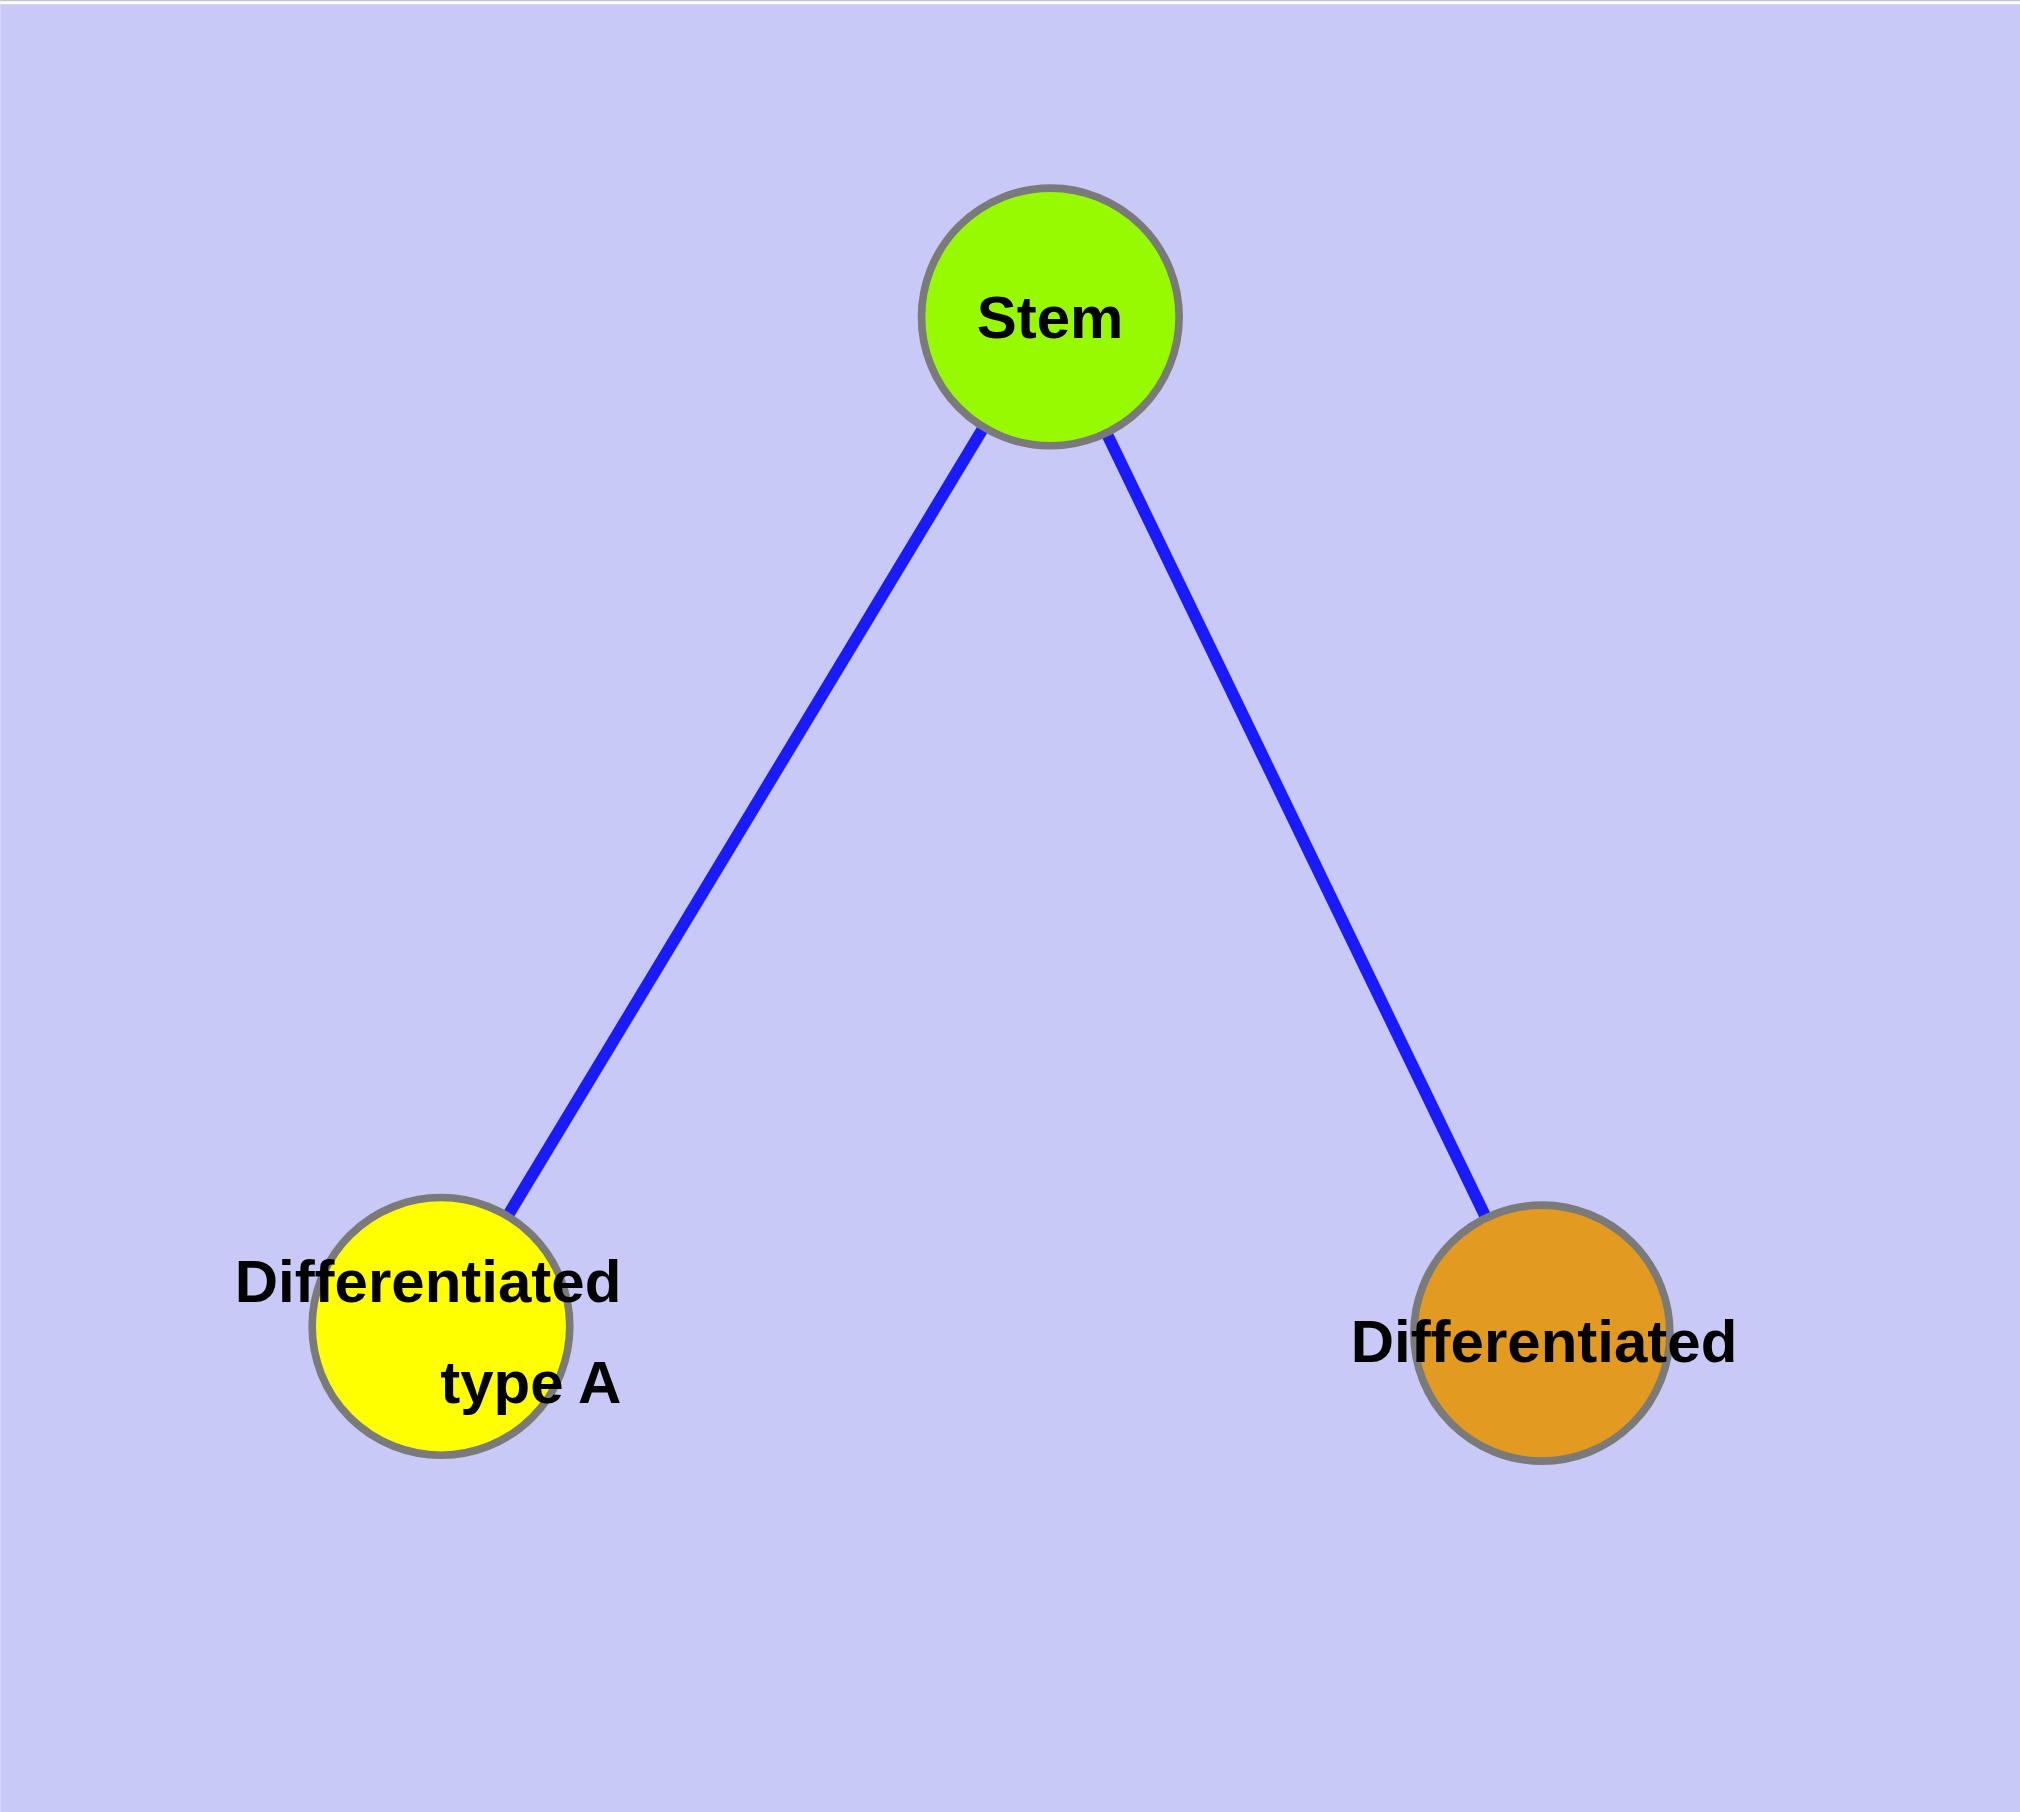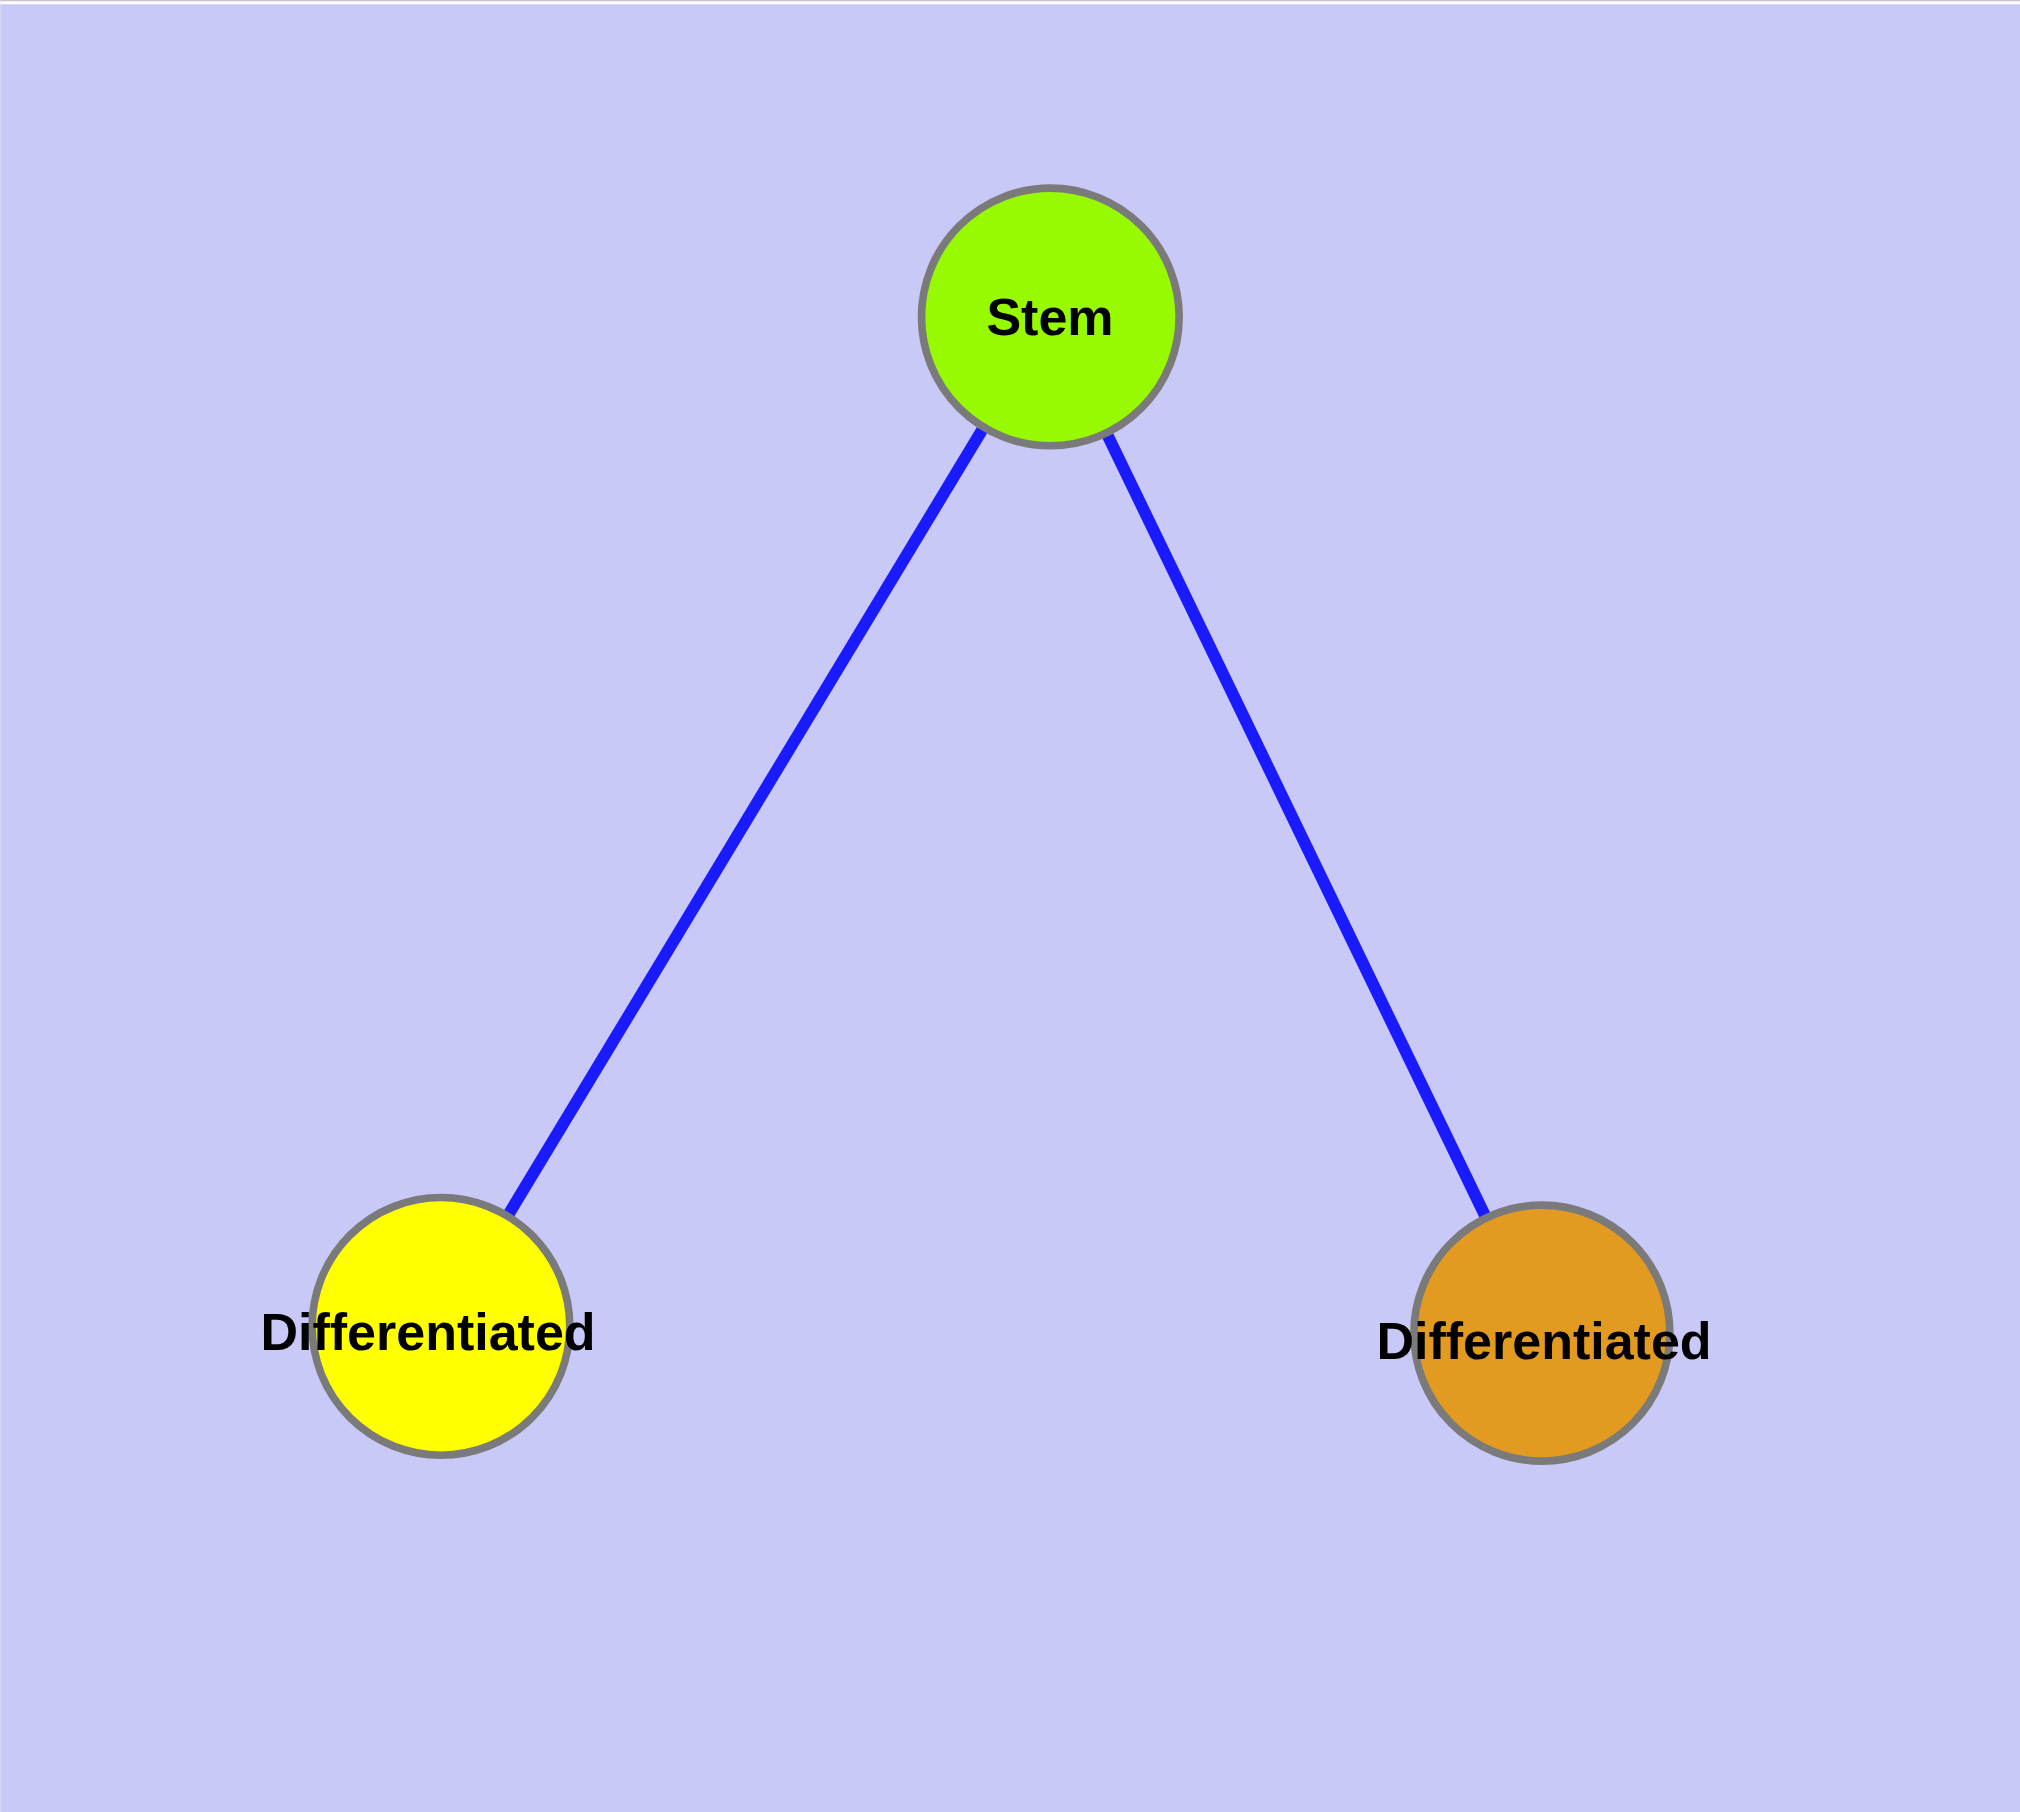--- a/index.html
+++ b/index.html
@@ -18,21 +18,21 @@
   .diagram-svg {
     position: absolute;
     left: 0;
     top: 0;
   }
   .node-label {
     position: absolute;
     transform: translate(-50%, -50%);
     color: var(--label-color, #000000);
     font-weight: bold;
-    font-size: 52px;
+    font-size: 60px;
     line-height: 101px;
     text-align: right;
     white-space: nowrap;
     pointer-events: none;
   }
 </style>
 </head>
 <body>
 
 <div class="canvas">
@@ -49,20 +49,21 @@
 
     <circle cx="1239" cy="374" r="152" stroke-width="9" fill="#97FA00" stroke="#7A7A7A"></circle>
     <circle cx="520" cy="1565" r="152" stroke-width="9" fill="#FFFF00" stroke="#7A7A7A"></circle>
     <circle cx="1819" cy="1573" r="151" stroke-width="9" fill="#E29A20" stroke="#7A7A7A"></circle>
   </svg>
 
   <div class="node-label" style="left:1050px; top:317px;">Stem</div>
 
   <div class="node-label" style="left:428px; top:1332px;">
     <div>Differentiated</div>
+    <div>type A</div>
   </div>
 
   <div class="node-label" style="left:1544px; top:1341px;">
     <div>Differentiated</div>
   </div>
 
 </div>
 
 
 </body></html>

